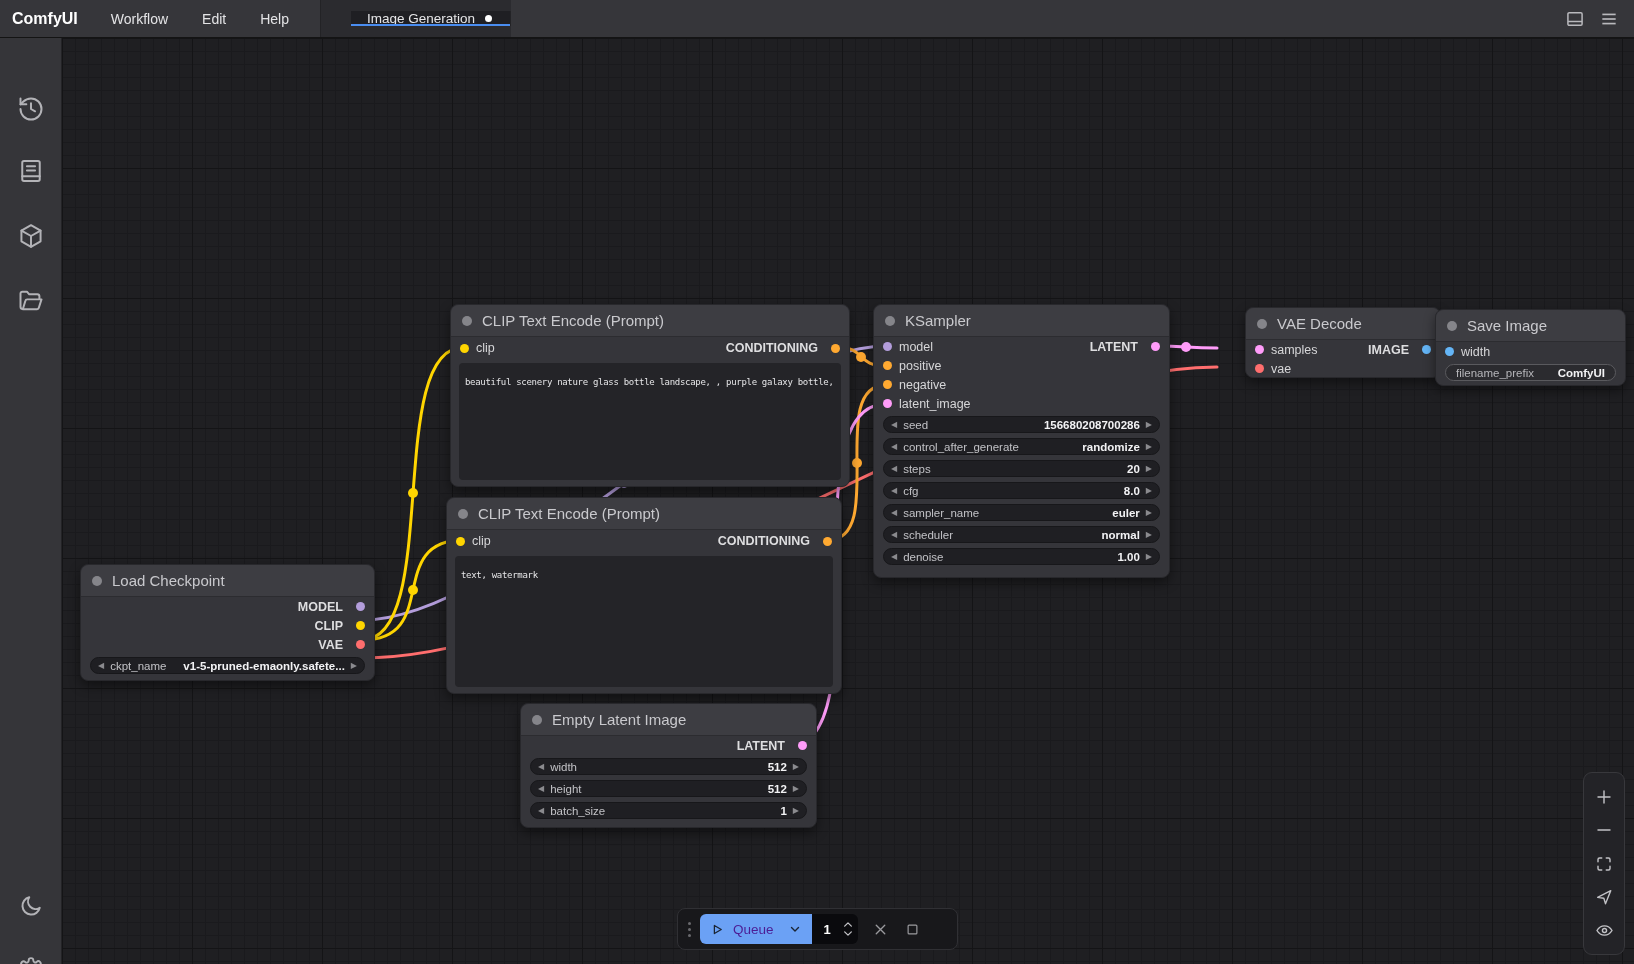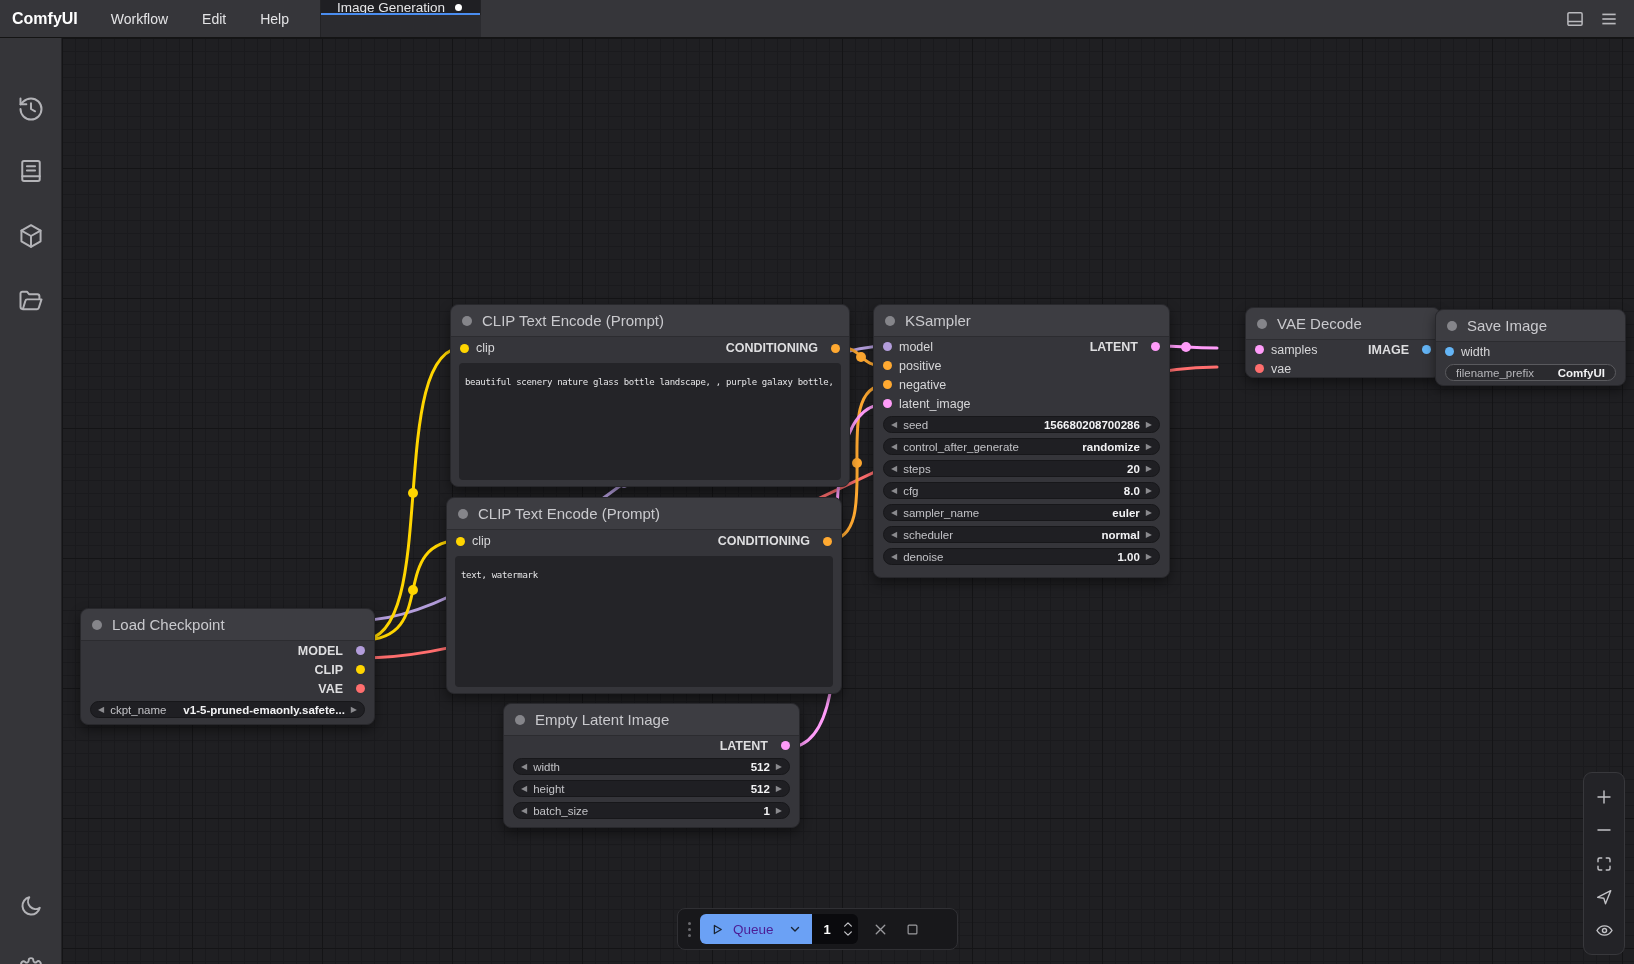--- a/index.html
+++ b/index.html
@@ -2,21 +2,21 @@
 <html><head>
 <meta charset="utf-8">
 <style>
   * { margin:0; padding:0; box-sizing:border-box; }
   html,body { width:1634px; height:964px; overflow:hidden; background:#1f1f23; font-family:"Liberation Sans",sans-serif; }
 
   
   .menubar { position:absolute; left:0; top:0; width:1634px; height:38px; background:#36363a; border-bottom:1px solid #141414; display:flex; align-items:stretch; z-index:50; }
   .logo { font-size:16px; font-weight:bold; color:#ffffff; display:flex; align-items:center; padding:0 16px 0 12px; }
   .menu-item { font-size:14px; color:#e4e4e6; display:flex; align-items:center; padding:0 17px; cursor:default; }
-  .tabstrip { display:flex; align-items:flex-start; border-left:1px solid #232326; background:#2b2b2f; }
+  .tabstrip { display:flex; align-items:center; border-left:1px solid #232326; background:#2b2b2f;padding-left:30px; }
   .tab { position:relative; display:flex; align-items:center; gap:10px; padding:0 16px; background:#1f1f23; border-right:1px solid #232326; color:#e6e6e8; font-size:13.5px; min-width:160px; }
   .tab-underline { position:absolute; left:0; right:0; bottom:0; height:2px; background:#4a8df0; }
   .tab-dot { width:7px; height:7px; border-radius:50%; background:#ffffff; }
   .menubar-right { margin-left:auto; display:flex; align-items:center; gap:12px; padding-right:14px; }
   .mb-icon { width:22px; height:22px; color:#b9b9bd; display:flex; align-items:center; justify-content:center; }
 
   
   .sidebar { position:absolute; left:0; top:38px; width:62px; height:926px; background:#353539; border-right:1px solid #232326; z-index:40; }
   .sb-icon { position:absolute; left:17px; width:28px; height:28px; color:#b3b3b7; }
 
@@ -160,21 +160,21 @@
       </svg>
   </div>
   <div class="sb-icon" style="top:919px;">
     <svg width="28" height="28" viewBox="0 0 24 24" fill="none" stroke="currentColor" stroke-width="1.6" stroke-linecap="round" stroke-linejoin="round">
         <circle cx="12" cy="12" r="3"></circle>
         <path d="M19.4 15a1.65 1.65 0 0 0 .33 1.82l.06.06a2 2 0 0 1-2.83 2.83l-.06-.06a1.65 1.65 0 0 0-1.82-.33 1.65 1.65 0 0 0-1 1.51V21a2 2 0 0 1-4 0v-.09A1.65 1.65 0 0 0 9 19.4a1.65 1.65 0 0 0-1.82.33l-.06.06a2 2 0 0 1-2.83-2.83l.06-.06a1.65 1.65 0 0 0 .33-1.82 1.65 1.65 0 0 0-1.51-1H3a2 2 0 0 1 0-4h.09A1.65 1.65 0 0 0 4.6 9a1.65 1.65 0 0 0-.33-1.82l-.06-.06a2 2 0 0 1 2.83-2.83l.06.06a1.65 1.65 0 0 0 1.82.33H9a1.65 1.65 0 0 0 1-1.51V3a2 2 0 0 1 4 0v.09a1.65 1.65 0 0 0 1 1.51 1.65 1.65 0 0 0 1.82-.33l.06-.06a2 2 0 0 1 2.83 2.83l-.06.06a1.65 1.65 0 0 0-.33 1.82V9a1.65 1.65 0 0 0 1.51 1H21a2 2 0 0 1 0 4h-.09a1.65 1.65 0 0 0-1.51 1z"></path>
       </svg>
   </div>
 </div>
 
-<div class="node" style="left:80px; top:608px; width:295px; height:117px;">
+<div class="node" style="left:80px; top:564px; width:295px; height:117px;">
   <div class="ntitle">
     <span class="ndot"></span>
     <span>Load Checkpoint</span>
   </div>
   <div class="slot-row">
     <div class="slot-out">
         <span>MODEL</span>
         <span class="dot dot-model"></span>
       </div>
   </div>
@@ -350,21 +350,21 @@
       </div>
   </div>
   <div class="widgets">
     <div class="widget text-widget">
       <span class="wname">filename_prefix</span>
       <span class="wval">ComfyUI</span>
     </div>
   </div>
 </div>
 
-<div class="node" style="left:503px; top:703px; width:297px; height:125px;">
+<div class="node" style="left:520px; top:703px; width:297px; height:125px;">
   <div class="ntitle">
     <span class="ndot"></span>
     <span>Empty Latent Image</span>
   </div>
   <div class="slot-row">
     <div class="slot-out">
         <span>LATENT</span>
         <span class="dot dot-latent"></span>
       </div>
   </div>

